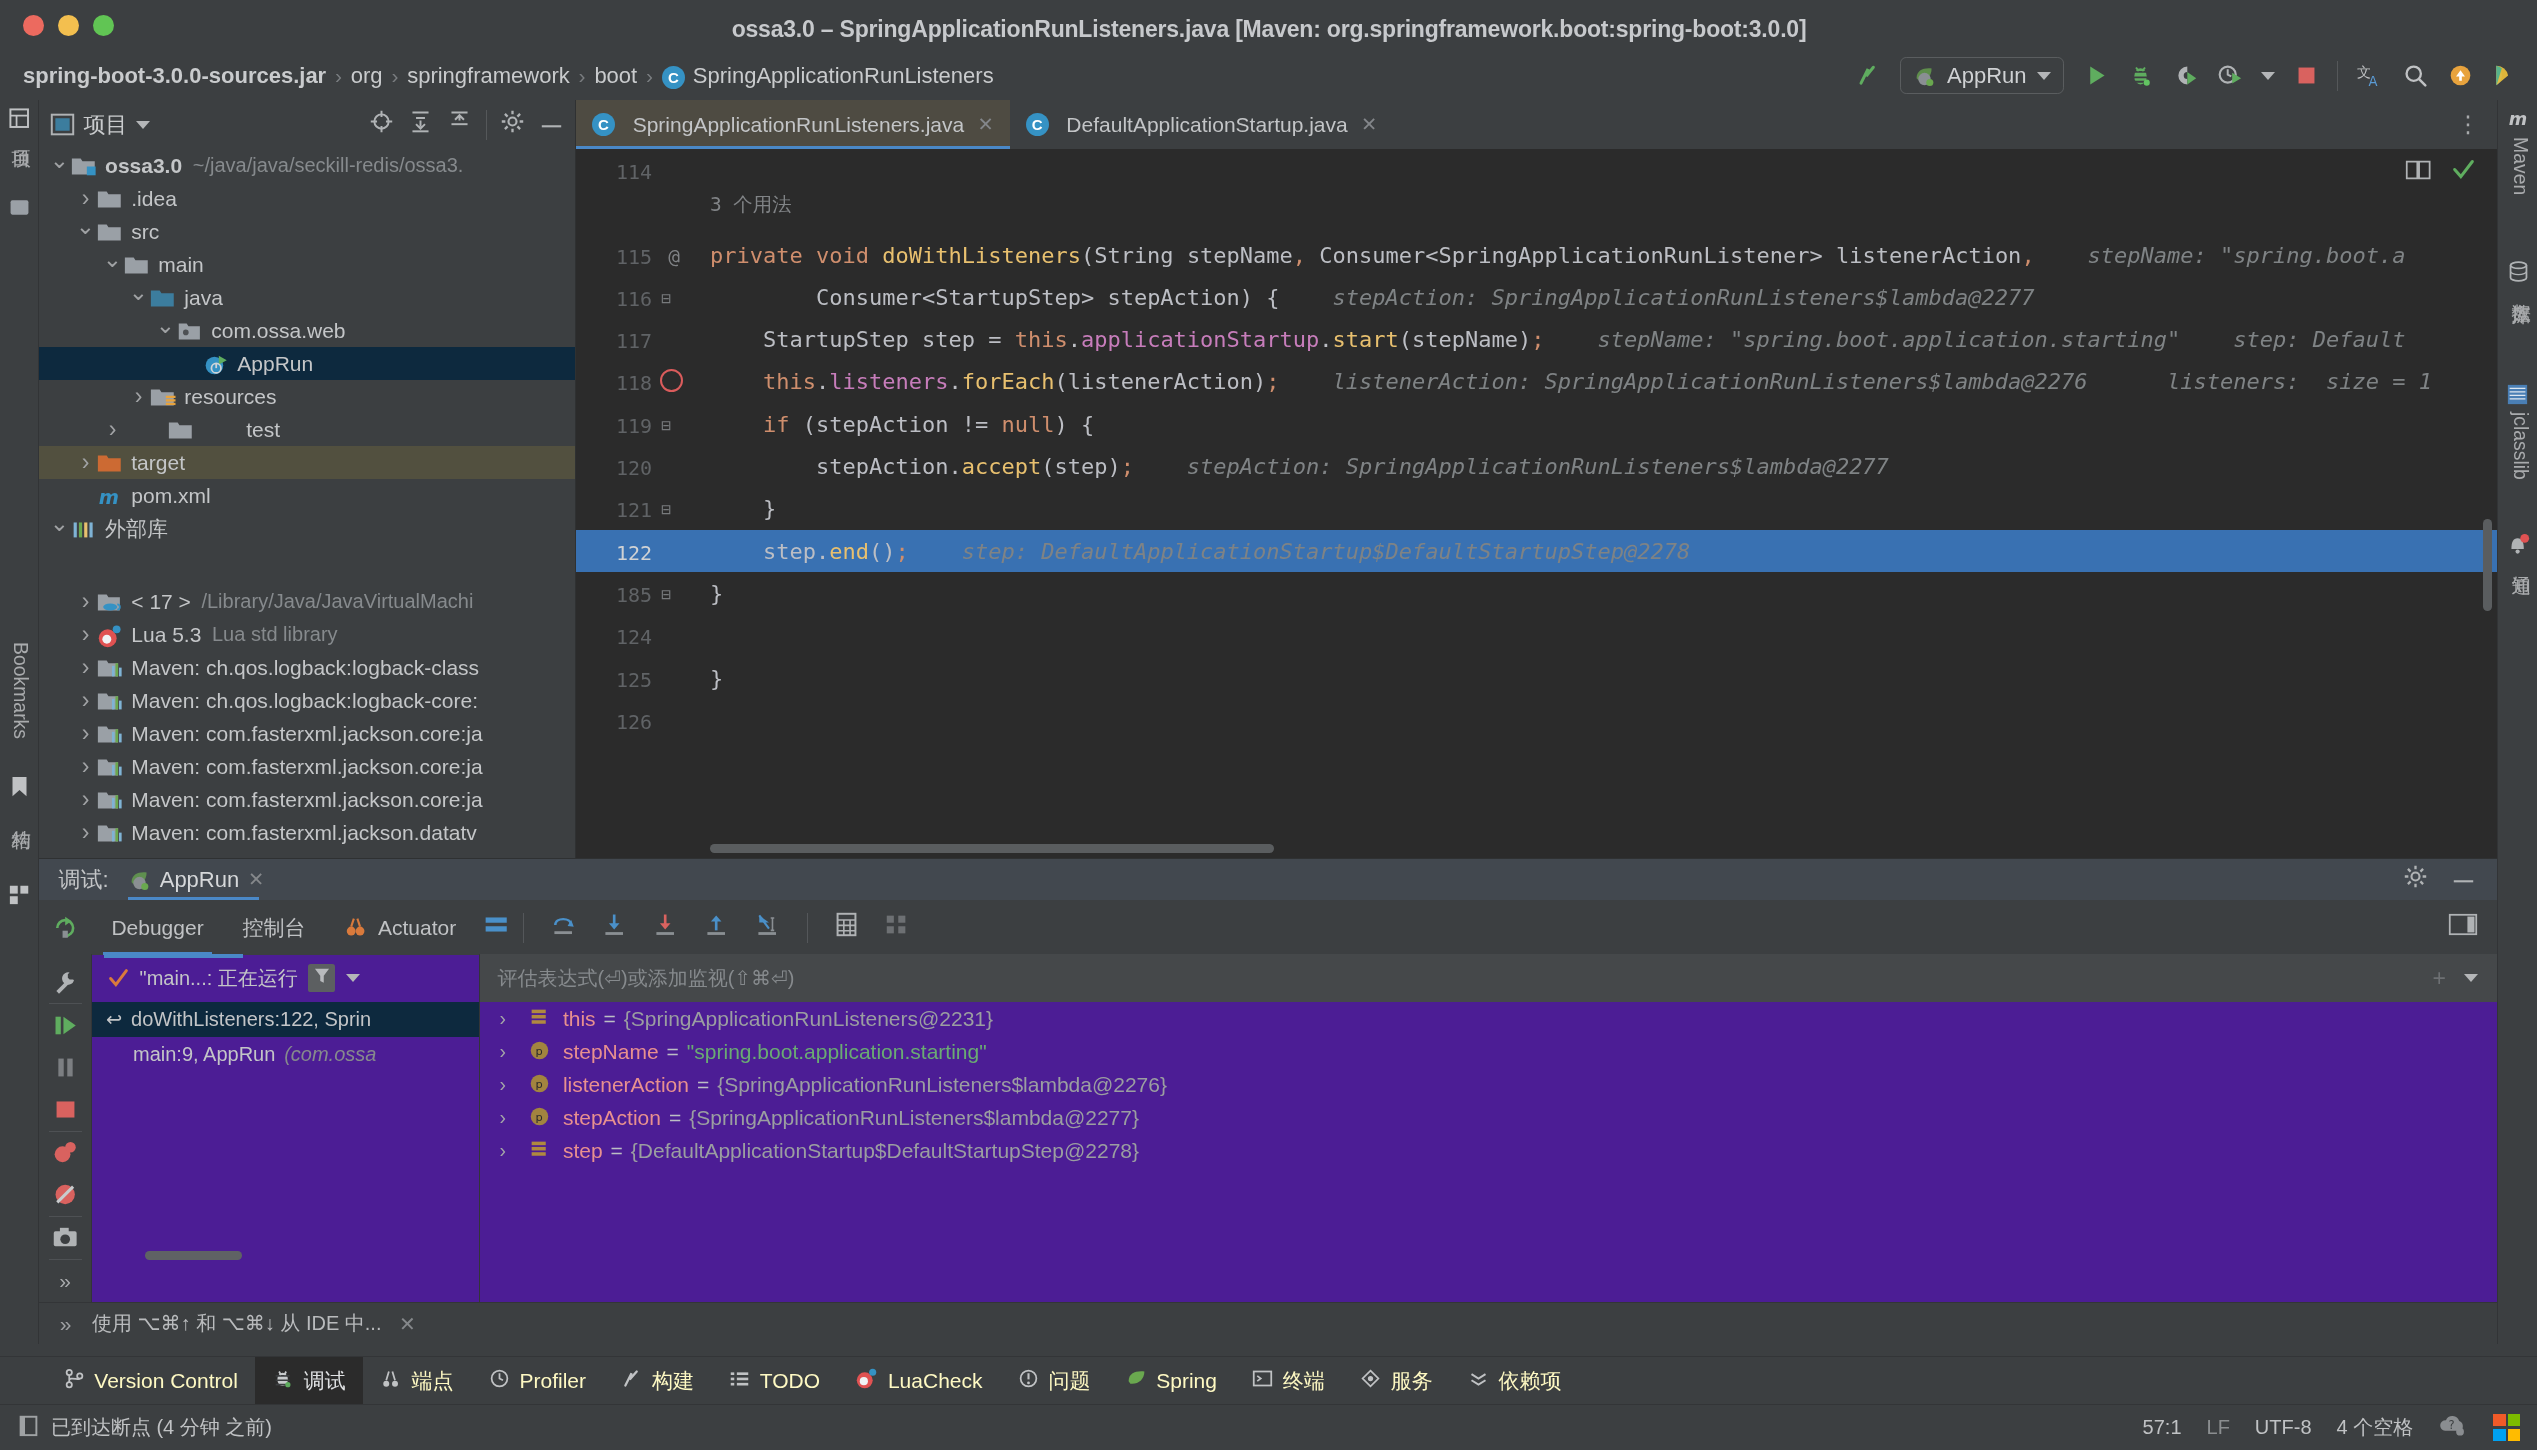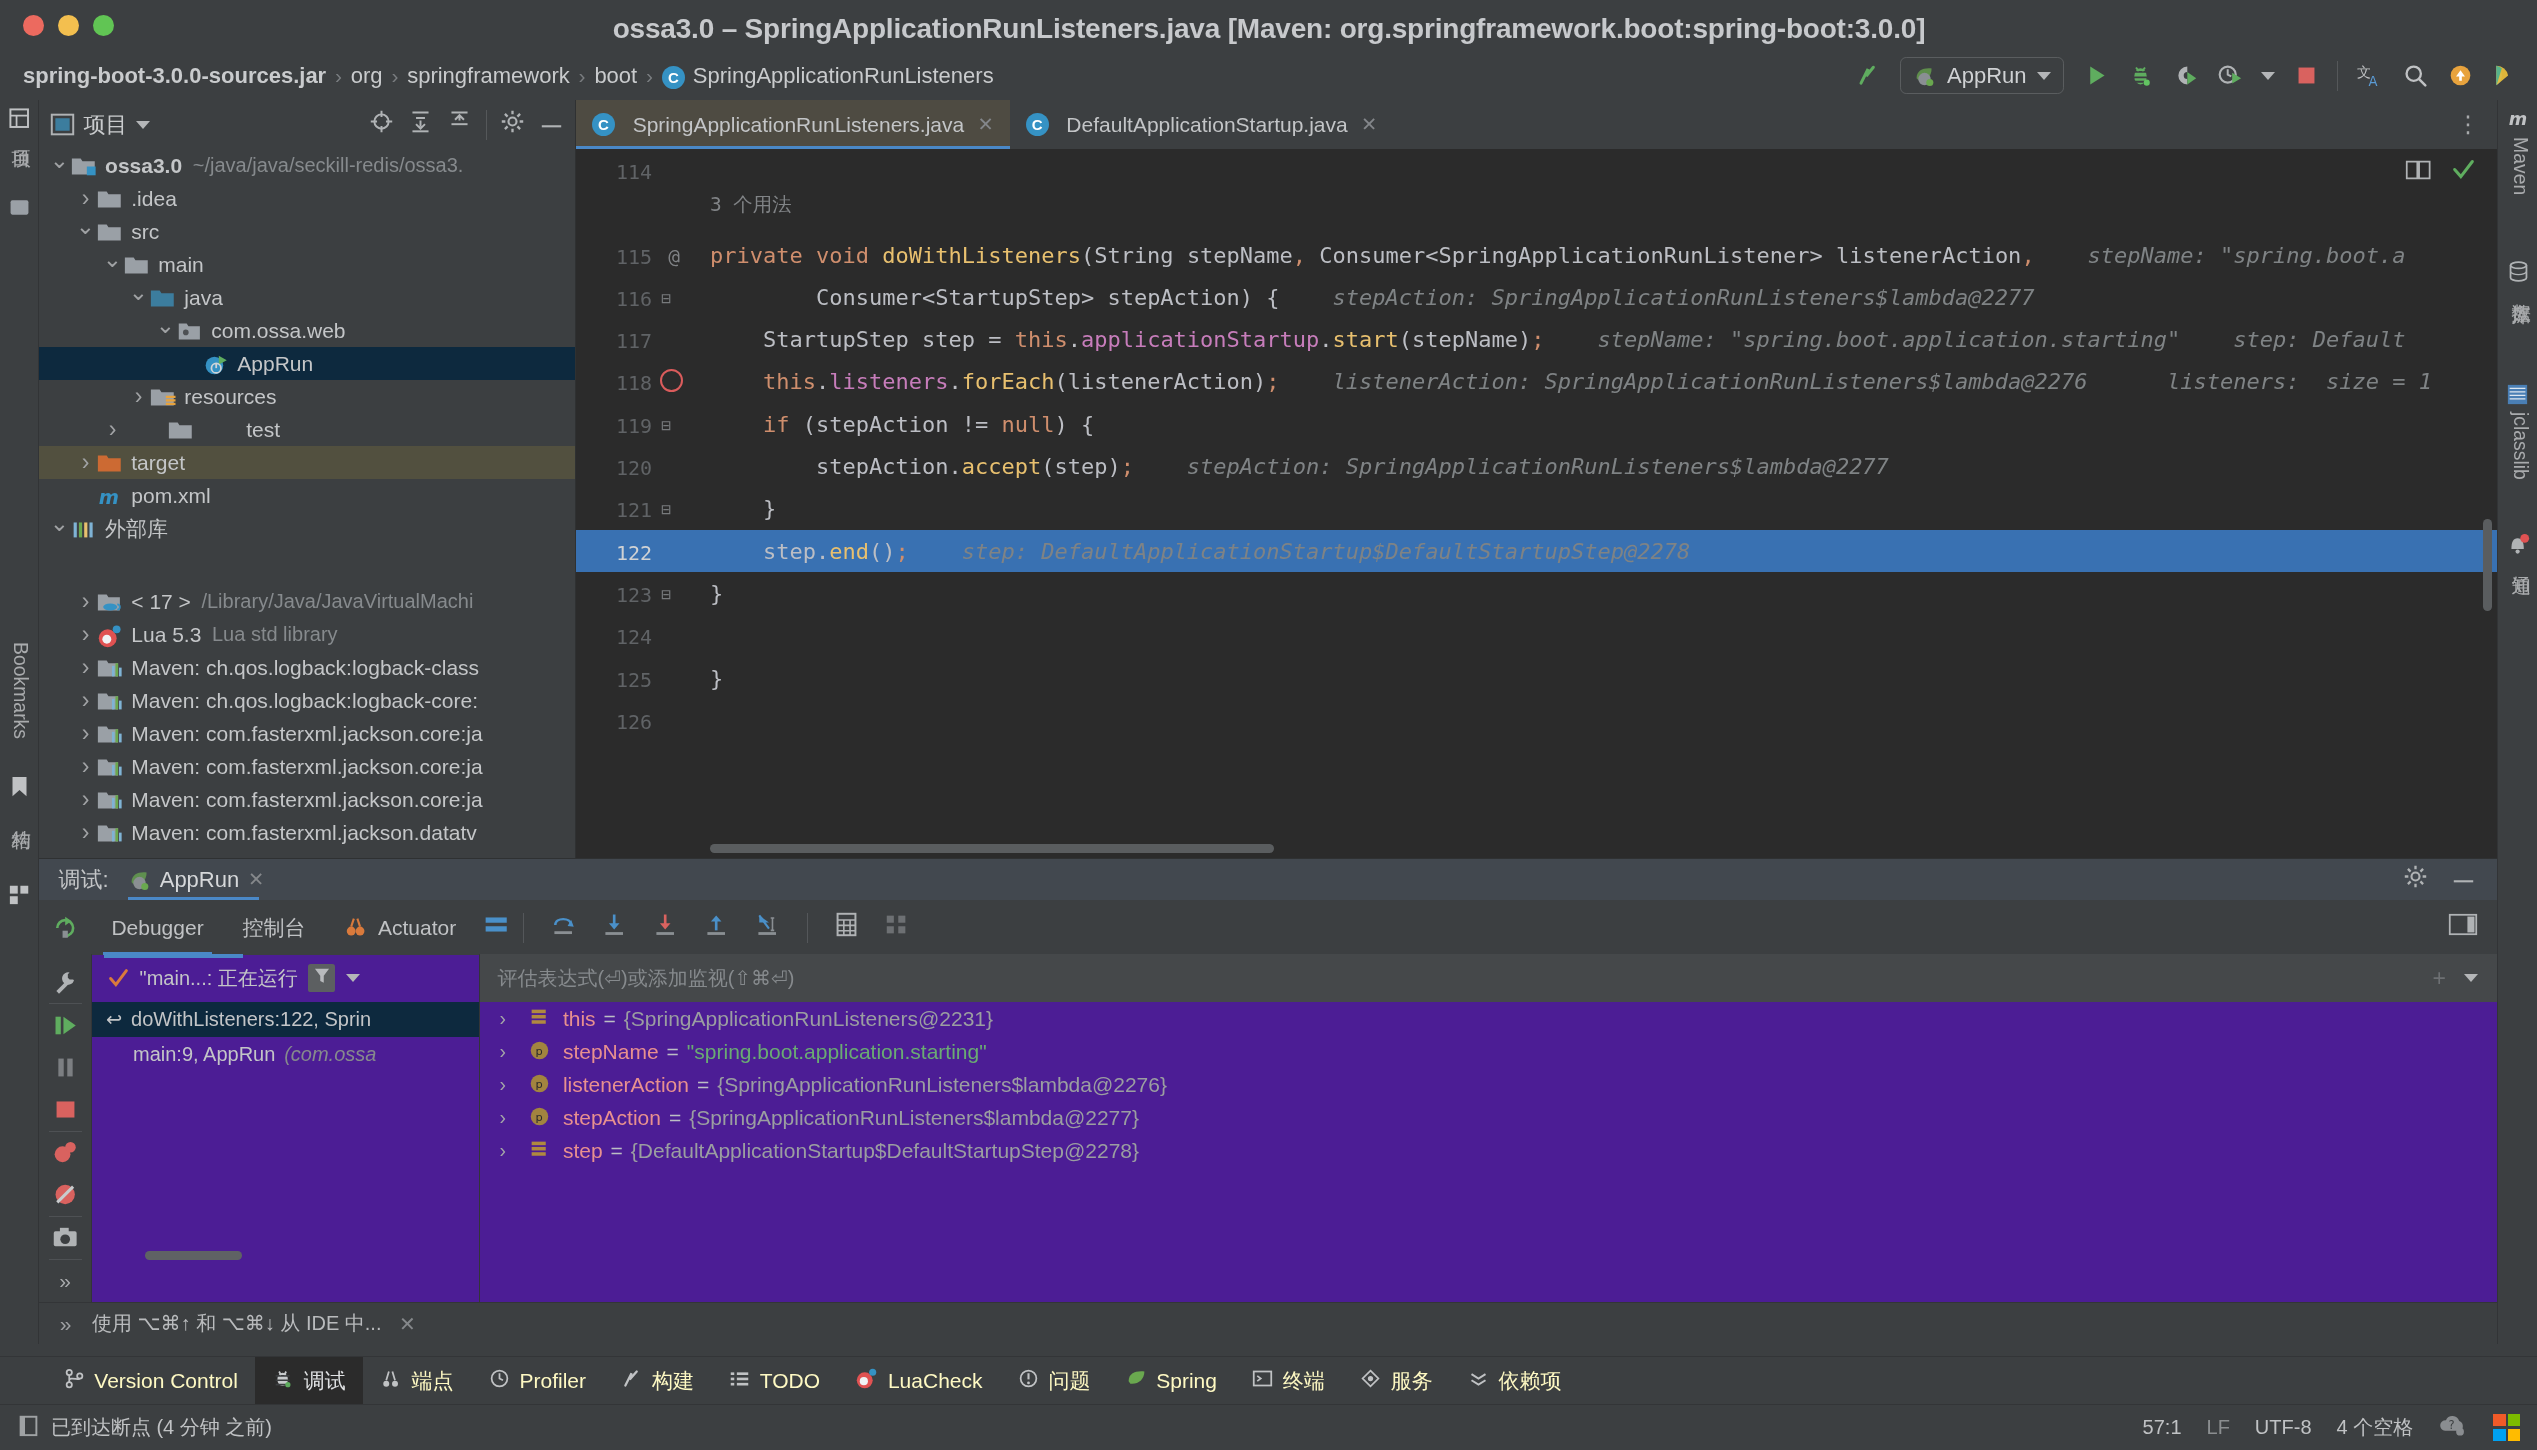--- a/index.html
+++ b/index.html
@@ -14,21 +14,21 @@
   
   #titlebar {
     position:absolute; left:0; top:0; width:2538px; height:51px;
     background:#3c3f41; display:flex; align-items:center;
   }
   #titlebar .traffic { display:flex; gap:14px; margin-left:23px; }
   .tl { width:21px; height:21px; border-radius:50%; }
   .tl.red{background:#ec6a5f;} .tl.yellow{background:#f3bf4f;} .tl.green{background:#61c554;}
   #title-text {
     position:absolute; left:0; right:0; text-align:center;
-    font-size:28px; color:#c7c9cc; font-weight:bold; letter-spacing:-0.2px;margin-top:7px;
+    font-size:23px; color:#c7c9cc; font-weight:bold; letter-spacing:-0.2px;margin-top:7px;
   }
 
   
   #navbar {
     position:absolute; left:0; top:51px; width:2538px; height:49px;
     background:#3c3f41; display:flex; align-items:center;
   }
   #breadcrumb { display:flex; align-items:center; margin-left:23px; gap:0px; font-size:22px;}
   #breadcrumb .crumb { color:#c9cbcd; padding:0 8.8px;}
   #breadcrumb .crumb.first { font-weight:bold; padding-left:0;}
@@ -573,21 +573,21 @@
         <div class="codeline" style="position: absolute; left: 0px; right: 0px; top: 0px;"><span class="lnum" style="top: 10.6px;">114</span><span class="ctext" style="top: 8.8px;"></span></div>
         <div class="codeline" style="top: 42px; position: absolute; left: 0px; right: 0px;"><span id="usage-line">3 个用法</span></div>
         <div class="codeline" style="position: absolute; left: 0px; right: 0px; top: 85px;"><span class="lnum" style="top: 10.6px;">115</span><span class="ghint" style="top: 10.6px;">@</span><span class="ctext" style="top: 8.8px;"><span class="k">private</span> <span class="k">void</span> <span class="m">doWithListeners</span><span class="p">(</span><span class="p">String</span> <span class="p">stepName</span><span class="k">,</span> <span class="p">Consumer</span><span class="p">&lt;</span><span class="p">SpringApplicationRunListener</span><span class="p">&gt;</span> <span class="p">listenerAction</span><span class="k">,</span><span class="inlay">    stepName: "spring.boot.a</span></span></div>
         <div class="codeline" style="position: absolute; left: 0px; right: 0px; top: 127px;"><span class="lnum" style="top: 10.6px;">116</span><span class="folddot" style="top: 11.5px;">⊟</span><span class="ctext" style="top: 8.8px;">        <span class="p">Consumer</span><span class="p">&lt;</span><span class="p">StartupStep</span><span class="p">&gt;</span> <span class="p">stepAction</span><span class="p">)</span> <span class="p">{</span><span class="inlay">    stepAction: SpringApplicationRunListeners$lambda@2277</span></span></div>
         <div class="codeline" style="position: absolute; left: 0px; right: 0px; top: 169px;"><span class="lnum" style="top: 10.6px;">117</span><span class="ctext" style="top: 8.8px;">    <span class="p">StartupStep</span> <span class="p">step</span> <span class="p">=</span> <span class="k">this</span><span class="p">.</span><span class="f">applicationStartup</span><span class="p">.</span><span class="m">start</span><span class="p">(</span><span class="p">stepName</span><span class="p">)</span><span class="k">;</span><span class="inlay">    stepName: "spring.boot.application.starting"    step: Default</span></span></div>
         <div class="codeline" style="position: absolute; left: 0px; right: 0px; top: 211px;"><span class="lnum" style="top: 10.6px;">118</span><span class="bp" style="top: 8.8px;"></span><span class="ctext" style="top: 8.8px;">    <span class="k">this</span><span class="p">.</span><span class="f">listeners</span><span class="p">.</span><span class="m">forEach</span><span class="p">(</span><span class="p">listenerAction</span><span class="p">)</span><span class="k">;</span><span class="inlay">    listenerAction: SpringApplicationRunListeners$lambda@2276      listeners:  size = 1</span></span></div>
         <div class="codeline" style="position: absolute; left: 0px; right: 0px; top: 254px;"><span class="lnum" style="top: 10.6px;">119</span><span class="folddot" style="top: 11.5px;">⊟</span><span class="ctext" style="top: 8.8px;">    <span class="k">if</span> <span class="p">(</span><span class="p">stepAction</span> <span class="p">!</span><span class="p">=</span> <span class="k">null</span><span class="p">)</span> <span class="p">{</span></span></div>
         <div class="codeline" style="position: absolute; left: 0px; right: 0px; top: 296px;"><span class="lnum" style="top: 10.6px;">120</span><span class="ctext" style="top: 8.8px;">        <span class="p">stepAction</span><span class="p">.</span><span class="m">accept</span><span class="p">(</span><span class="p">step</span><span class="p">)</span><span class="k">;</span><span class="inlay">    stepAction: SpringApplicationRunListeners$lambda@2277</span></span></div>
         <div class="codeline" style="position: absolute; left: 0px; right: 0px; top: 338px;"><span class="lnum" style="top: 10.6px;">121</span><span class="folddot" style="top: 11.5px;">⊟</span><span class="ctext" style="top: 8.8px;">    <span class="p">}</span></span></div>
         <div class="codeline hl" style="position: absolute; left: 0px; right: 0px; top: 381px;"><span class="lnum" style="top: 10.6px;">122</span><span class="ctext" style="top: 8.8px;">    <span class="p">step</span><span class="p">.</span><span class="m">end</span><span class="p">(</span><span class="p">)</span><span class="k">;</span><span class="inlay">    step: DefaultApplicationStartup$DefaultStartupStep@2278</span></span></div>
-        <div class="codeline" style="position: absolute; left: 0px; right: 0px; top: 423px;"><span class="lnum" style="top: 10.6px;">123</span><span class="folddot" style="top: 11.5px;">⊟</span><span class="ctext" style="top: 8.8px;"><span class="p">}</span></span></div>
+        <div class="codeline" style="position: absolute; left: 0px; right: 0px; top: 423px;"><span class="lnum" style="top: 10.6px;">185</span><span class="folddot" style="top: 11.5px;">⊟</span><span class="ctext" style="top: 8.8px;"><span class="p">}</span></span></div>
         <div class="codeline" style="position: absolute; left: 0px; right: 0px; top: 465px;"><span class="lnum" style="top: 10.6px;">124</span><span class="ctext" style="top: 8.8px;"></span></div>
         <div class="codeline" style="position: absolute; left: 0px; right: 0px; top: 508px;"><span class="lnum" style="top: 10.6px;">125</span><span class="ctext" style="top: 8.8px;"><span class="p">}</span></span></div>
         <div class="codeline" style="position: absolute; left: 0px; right: 0px; top: 550px;"><span class="lnum" style="top: 10.6px;">126</span><span class="ctext" style="top: 8.8px;"></span></div>
       </div>
     <div id="editor-scroll-h"></div>
     <div id="editor-scroll-v"></div>
   </div>
 </div>
 
 <div id="right-rail">

